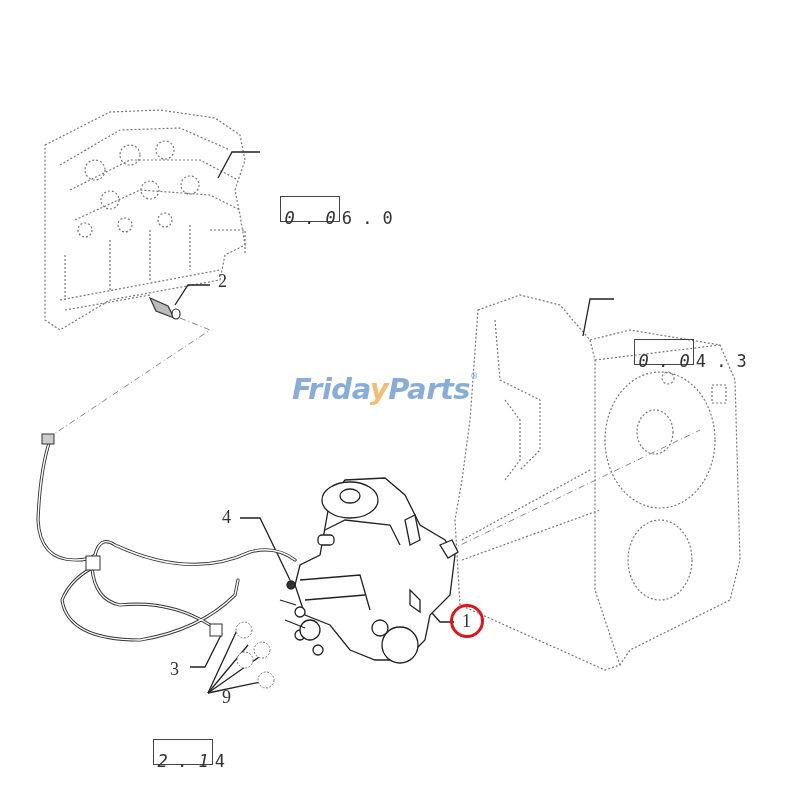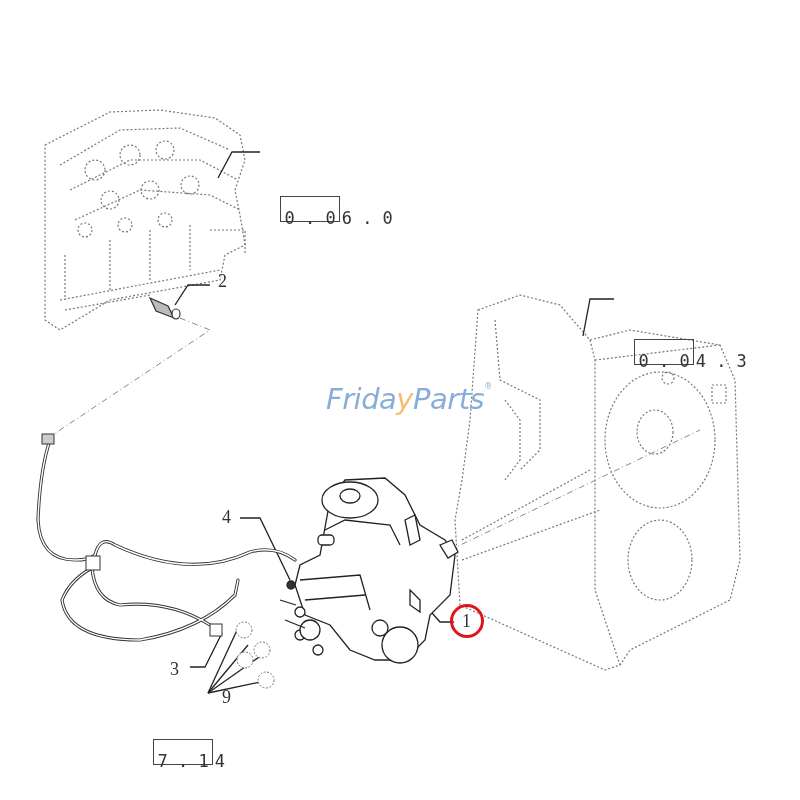--- a/index.html
+++ b/index.html
@@ -1,22 +1,22 @@
 <!DOCTYPE html>
 <html><head>
 <meta charset="utf-8">
 <style>
   html, body { margin:0; padding:0; background:#ffffff; }
   body { width:800px; height:800px; position:relative; overflow:hidden; font-family:"Liberation Serif", serif; }
   #diagram { position:absolute; left:0; top:0; width:800px; height:800px; }
   .ref-label { position:absolute; font-family:"DejaVu Sans Mono", monospace; font-size:17px; color:#333; letter-spacing:0; line-height:20px; white-space:pre; }
-  .ref-box { display:inline-block; border:1.5px solid #444; padding:12px 3px; height:19px; line-height:19px; box-sizing:border-box; }
+  .ref-box { display:inline-block; border:1.5px solid #444; padding:12px 3px; height:19px; line-height:19px; box-sizing:border-box;font-style:italic; }
   .ref-tail { display:inline-block; padding-left:2px;margin-top:46px; }
   .callout { position:absolute; font-family:"Liberation Serif", serif; font-size:18px; color:#333; line-height:18px; }
-  .watermark { position:absolute; left:292px; top:382px; font-family:"DejaVu Sans", sans-serif; font-weight:normal; font-style:italic; font-size:29px; letter-spacing:-0.5px; color:#7fa7d6; opacity:0.92; white-space:nowrap;margin-left:34px; }
+  .watermark { position:absolute; left:292px; top:372px; font-family:"DejaVu Sans", sans-serif; font-weight:bold; font-style:italic; font-size:29px; letter-spacing:-0.5px; color:#7fa7d6; opacity:0.92; white-space:nowrap; }
   .watermark .check { color:#f3b968; }
   .watermark .reg { font-size:8px; vertical-align:top; color:#7fa7d6; font-style:normal; }
   .highlight-ring { position:absolute; left:450px; top:604px; width:34px; height:34px; border:3.5px solid #e0141b; border-radius:50%; box-sizing:border-box; }
 </style>
 </head>
 <body>
 
 <svg id="diagram" viewBox="0 0 800 800" xmlns="http://www.w3.org/2000/svg">
 
   <g fill="none" stroke="#777" stroke-width="1.2" stroke-dasharray="2,2">
@@ -125,21 +125,21 @@
   </g>
 </svg>
 
 <div class="ref-label" style="left:260px;top:142px;">
   <span class="ref-box">0 . 0</span><span class="ref-tail">6 . 0</span>
 </div>
 <div class="ref-label" style="left:614px;top:285px;">
   <span class="ref-box">0 . 0</span><span class="ref-tail">4 . 3</span>
 </div>
 <div class="ref-label" style="left:133px;top:685px;">
-  <span class="ref-box">7 . 1</span><span class="ref-tail">4</span>
+  <span class="ref-box">2 . 1</span><span class="ref-tail">4</span>
 </div>
 
 <div class="callout" style="left:462px;top:612px;">1</div>
 <div class="callout" style="left:218px;top:272px;">2</div>
 <div class="callout" style="left:170px;top:660px;">3</div>
 <div class="callout" style="left:222px;top:508px;">4</div>
 <div class="callout" style="left:222px;top:688px;">9</div>
 
 <div class="highlight-ring"></div>
 

